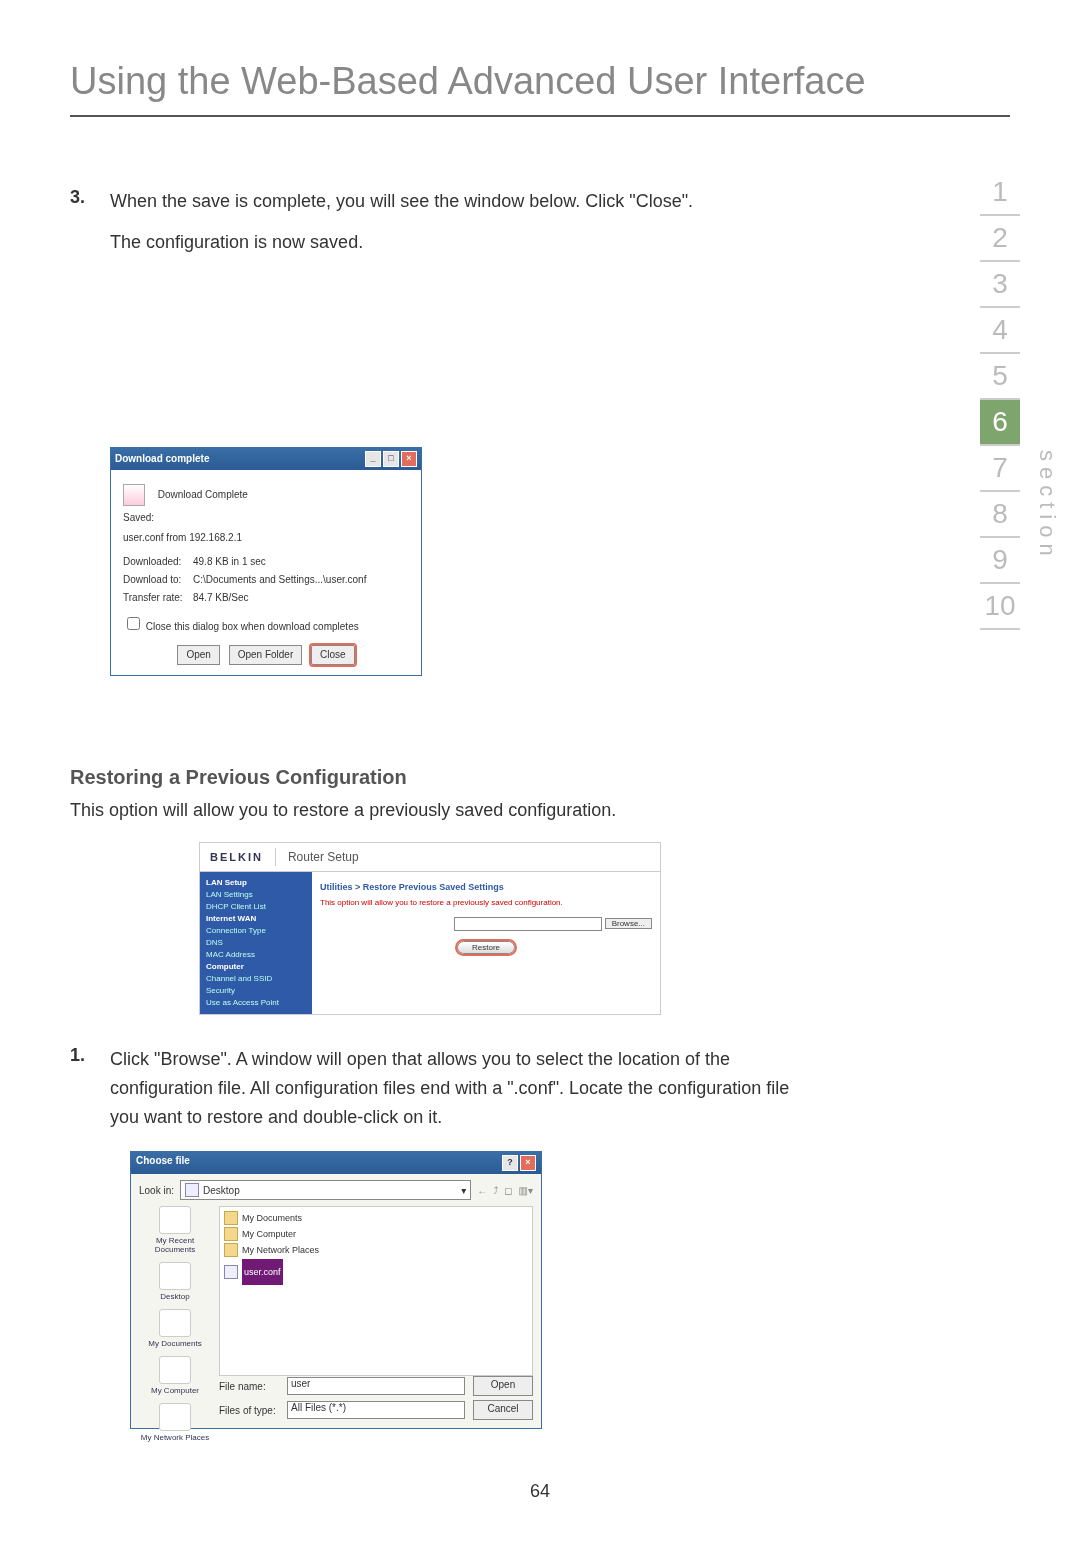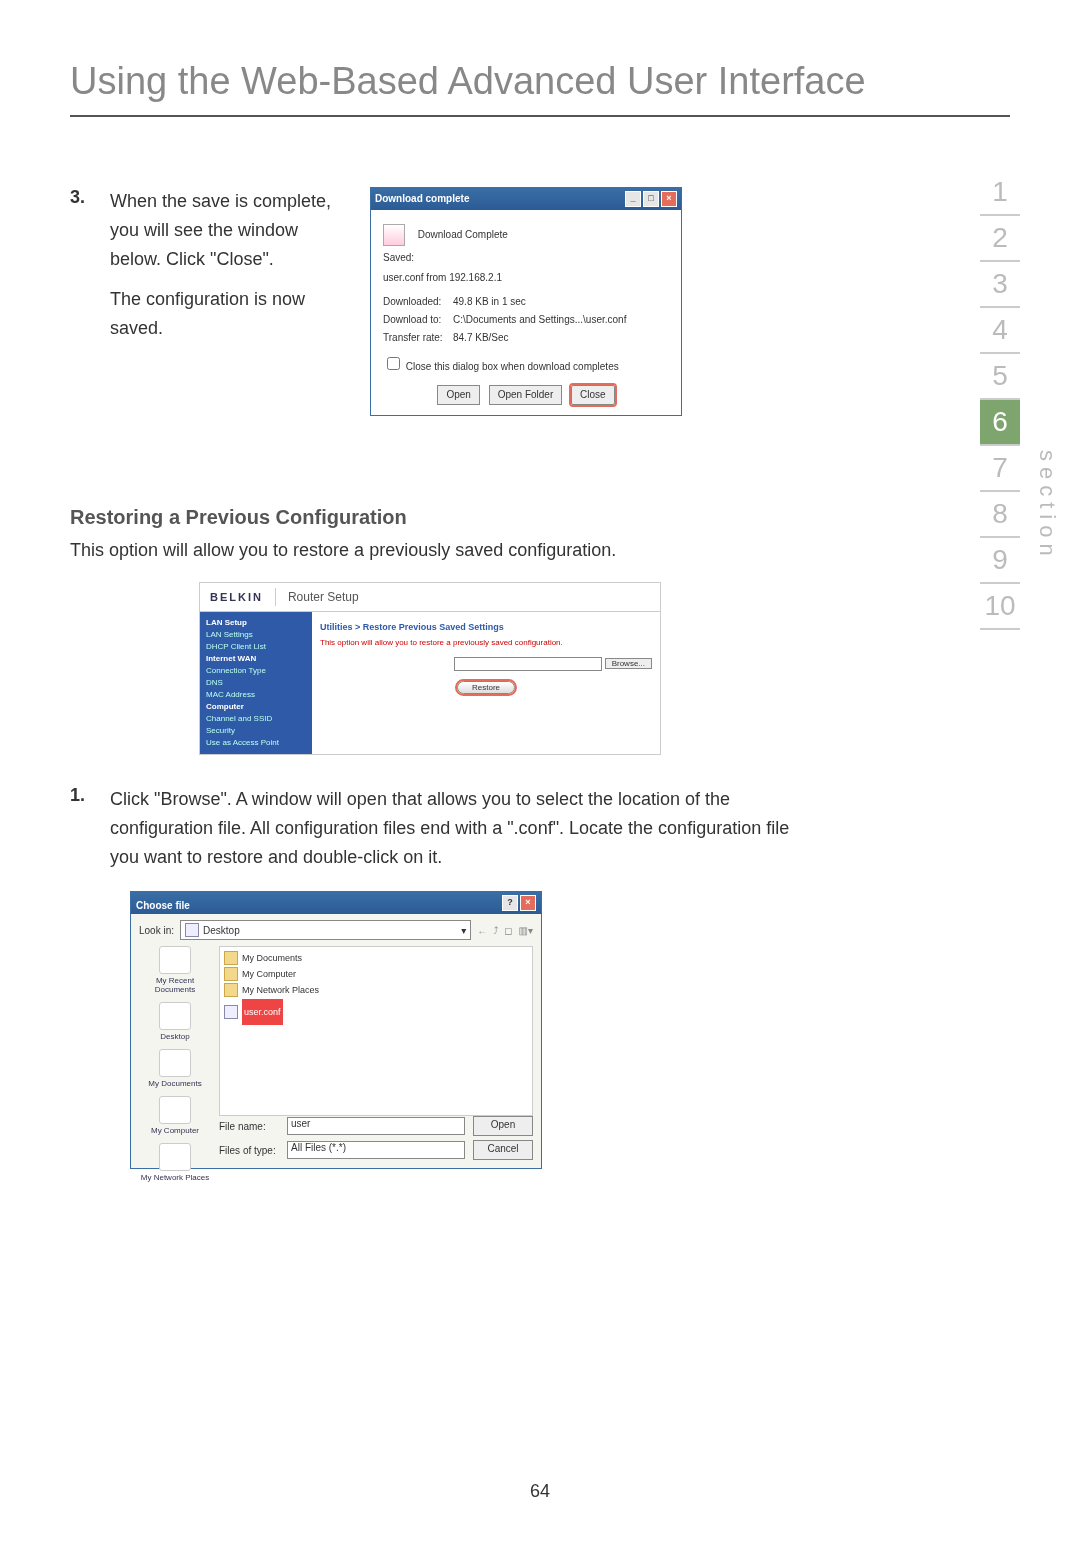--- a/index.html
+++ b/index.html
@@ -72,20 +72,21 @@
   }
   .step-body {
     flex: 1;
     font-size: 18px;
     line-height: 1.6;
   }
   .inline-row {
     display: flex;
     align-items: flex-start;
     gap: 20px;
+    flex-direction: column;
   }
   .inline-row .text-col { flex: 0 0 240px; }
   .inline-row .img-col { flex: 1; }
 
   
   .dl-dialog {
     width: 310px;
     border: 1px solid #3a6ea5;
     background: #fff;
     font-size: 10px;
@@ -180,21 +181,21 @@
   .choose {
     width: 410px;
     margin: 0 0 0 60px;
     border:1px solid #3a6ea5;
     font-size:10px;
     background:#f5f5f0;
   }
   .choose-title {
     background: linear-gradient(#3a6ea5,#2b5b95);
     color:#fff; font-weight:bold; padding:3px 5px;
-    display:flex; justify-content:space-between; align-items:flex-end;
+    display:flex; justify-content:space-between; align-items:flex-start;
   }
   .choose-body { padding:6px 8px 8px 8px;}
   .choose-top {
     display:flex; align-items:center; gap:6px; margin-bottom:6px;
   }
   .choose-top label { font-size:10px; }
   .choose-select {
     flex:1; border:1px solid #888; background:#fff; padding:1px 4px;
     height:16px; display:flex; align-items:center; gap:4px;
   }
@@ -209,21 +210,21 @@
     width:30px; height:26px; margin:0 auto 2px auto; border:1px solid #ccc;
     background:#fff; border-radius:3px;
   }
   .place .pl { font-size:8px; color:#335;}
   .file-pane {
     flex:1; border:1px solid #ccc; background:#fff; padding:4px;
     font-size:9px;
   }
   .file-item { margin-bottom:2px; display:flex; align-items:center; gap:4px;}
   .file-item.sel span.fn {
-    background:#ef4444; color:#fff; padding:8px 2px;
+    background:#701a75; color:#fff; padding:8px 2px;
   }
   .choose-bottom {
     display:grid;
     grid-template-columns: 72px 60px 1fr 60px;
     gap:4px 8px; align-items:center; 
   }
   .cb-input { border:1px solid #888; background:#fff; height:16px; padding:0 3px;}
   .cb-btn { border:1px solid #888; background:#eee; text-align:center; height:18px; line-height:16px;}
 
   .pagenum {

